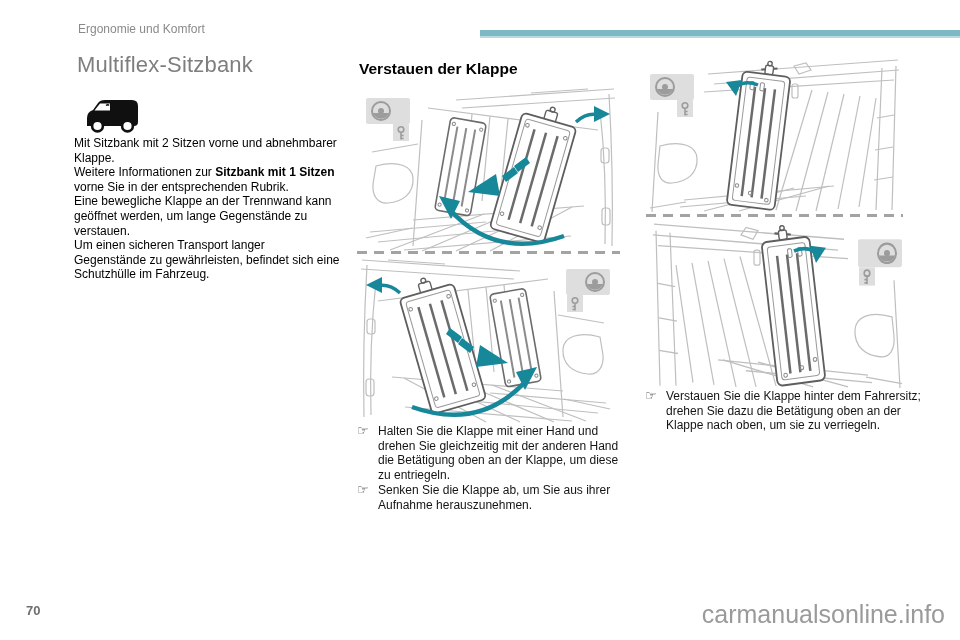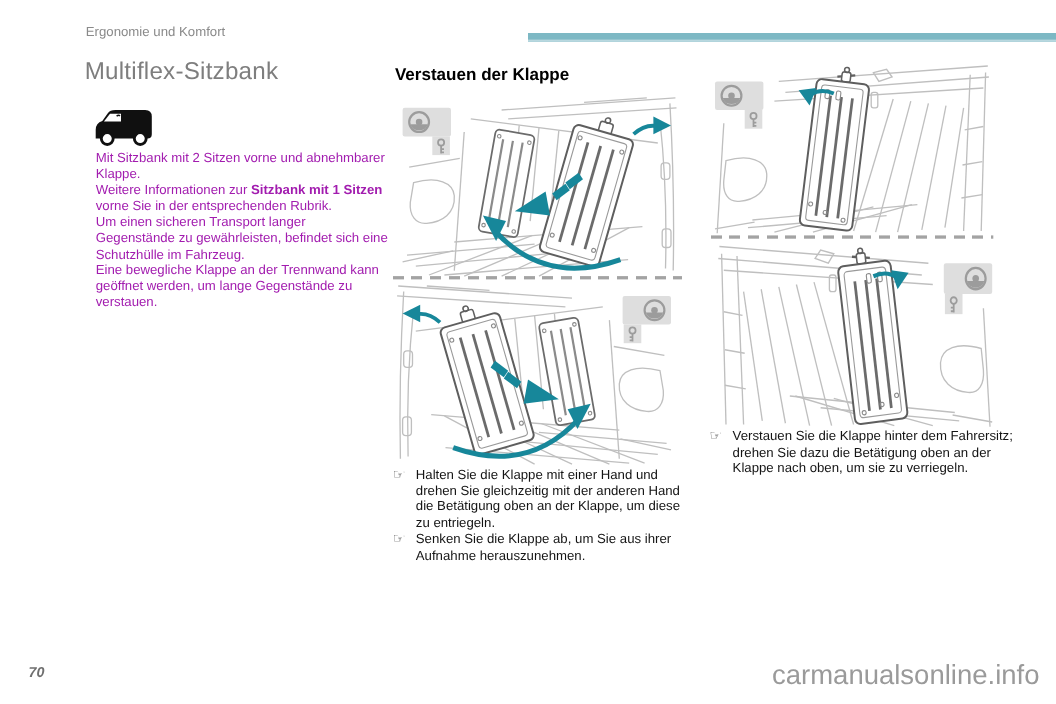--- a/index.html
+++ b/index.html
@@ -6,36 +6,36 @@
   body{
     width:960px;height:640px;position:relative;overflow:hidden;
     background:#ffffff;color:#1c1c1c;
     font-family:"Liberation Sans", sans-serif;
   }
   .abs{position:absolute;}
   #accent-bar{left:480px;top:30px;width:480px;height:6px;background:#7db8c4;border-bottom:2px solid #b9d8df;}
   #breadcrumb{left:78px;top:22px;font-size:12px;color:#8a8a8a;}
   #page-title{left:77px;top:52px;font-size:22px;color:#7e7e7e;letter-spacing:.2px;}
   #van-icon-wrap{left:82px;top:97px;width:62px;height:40px;}
-  #intro{left:87px;top:136px;width:266px;font-size:12px;line-height:14.6px;color:#a21caf;}
+  #intro{left:74px;top:136px;width:266px;font-size:12px;line-height:14.6px;color:#000000;}
   #mid-heading{left:359px;top:60px;font-size:15.5px;font-weight:bold;color:#000;}
   .illo{overflow:visible;}
   #illo-a{left:356px;top:86px;}
   #illo-b{left:356px;top:257px;}
   #illo-c{left:644px;top:58px;}
   #illo-d{left:644px;top:222px;}
   .dash-sep{height:3px;background:repeating-linear-gradient(90deg,#a3a3a3 0 10px,transparent 10px 17px);}
   #dash-mid{left:357px;top:251px;width:263px;}
   #dash-right{left:646px;top:214px;width:257px;}
   .steps{font-size:12px;line-height:14.6px;color:#141414;}
   #steps-mid{left:357px;top:424px;width:266px;}
   #steps-right{left:645px;top:389px;width:276px;}
   .step{display:flex;gap:7px;margin-bottom:1px;}
   .step .glyph{flex:0 0 14px;color:#4a4a4a;font-size:13px;line-height:14px;}
-  #page-number{left:26px;top:603px;font-size:13px;font-weight:bold;color:#6f6f6f;font-style:italic;}
+  #page-number{left:26px;top:603px;font-size:13px;font-weight:bold;color:#6f6f6f;}
   #watermark{right:15px;top:600px;font-size:25px;color:#9a9a9a;}
   b{font-weight:bold;}
 </style>
 </head>
 <body>
 
 <div id="accent-bar" class="abs"></div>
 
 <div id="breadcrumb" class="abs">Ergonomie und Komfort</div>
 
@@ -47,22 +47,22 @@
     <path d="M18,6.5 L28,6.5 L28,13.5 L12.5,13.5 Z" fill="#ffffff"></path>
     <path d="M24,8.5 q2,-1.5 3,0" stroke="#101010" stroke-width="1.4" fill="none"></path>
     <circle cx="15.5" cy="29" r="5.4" fill="#ffffff" stroke="#101010" stroke-width="2.6"></circle>
     <circle cx="45.5" cy="29" r="5.4" fill="#ffffff" stroke="#101010" stroke-width="2.6"></circle>
   </svg>
 </div>
 
 <div id="intro" class="abs">
   <div>Mit Sitzbank mit 2 Sitzen vorne und abnehmbarer Klappe.</div>
   <div><span>Weitere Informationen zur </span><b>Sitzbank mit 1 Sitzen</b><span> vorne Sie in der entsprechenden Rubrik.</span></div>
+  <div>Eine bewegliche Klappe an der Trennwand kann geöffnet werden, um lange Gegenstände zu verstauen.</div>
   <div>Um einen sicheren Transport langer Gegenstände zu gewährleisten, befindet sich eine Schutzhülle im Fahrzeug.</div>
-  <div>Eine bewegliche Klappe an der Trennwand kann geöffnet werden, um lange Gegenstände zu verstauen.</div>
 </div>
 
 <div id="mid-heading" class="abs">Verstauen der Klappe</div>
 
 <svg id="illo-a" class="abs illo" width="264" height="166" viewBox="0 0 264 166">
   <g id="grpA">
 
     <g stroke="#bfbfbf" stroke-width="1.2" fill="none">
       <path d="M100,14 L258,3"></path>
       <path d="M106,22 L259,12"></path>

